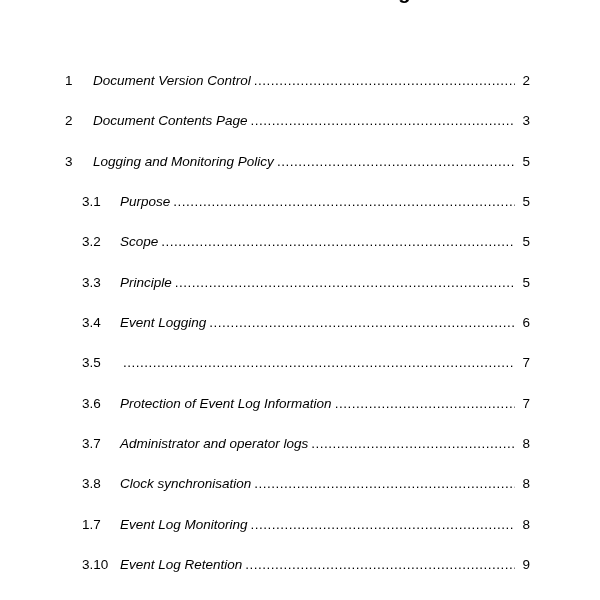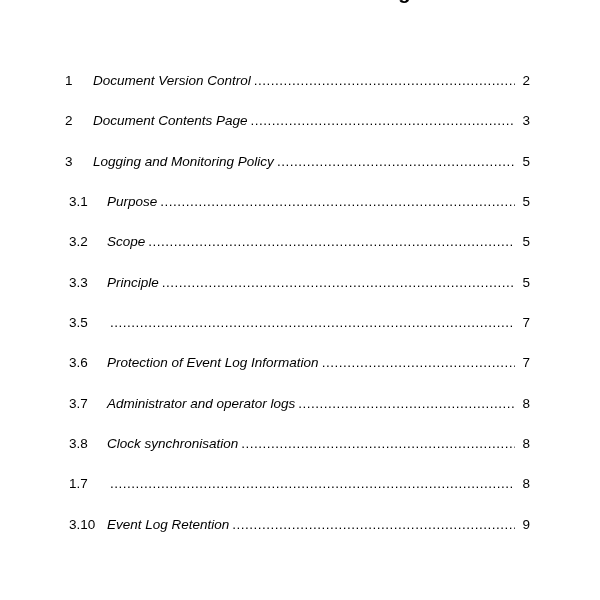--- a/index.html
+++ b/index.html
@@ -42,21 +42,21 @@
     display: flex;
     align-items: flex-start;
     height: 40.33px;
     padding-top: 11px;
     box-sizing: border-box;
     font-size: 13.5px;
     line-height: 16px;
     white-space: nowrap;
   }
   .toc-row.level-2 {
-    margin-left: 4px;
+    margin-left: 17px;
   }
   .toc-num {
     flex: 0 0 auto;
     width: 28px;
   }
   .toc-row.level-2 .toc-num {
     width: 38px;
   }
   .toc-title {
     flex: 0 0 auto;
@@ -123,20 +123,26 @@
     <span class="toc-page">5</span>
   </div>
 
   <div class="toc-row level-2">
     <span class="toc-num">3.3</span>
     <span class="toc-title">Principle</span>
     <span class="toc-leader"></span>
     <span class="toc-page">5</span>
   </div>
 
+  <div class="toc-row level-2">
+    <span class="toc-num">3.4</span>
+    <span class="toc-title">Event Logging</span>
+    <span class="toc-leader"></span>
+    <span class="toc-page">6</span>
+  </div>
 
   <div class="toc-row level-2">
     <span class="toc-num">3.5</span>
     <span class="toc-leader"></span>
     <span class="toc-page">7</span>
   </div>
 
   <div class="toc-row level-2">
     <span class="toc-num">3.6</span>
     <span class="toc-title">Protection of Event Log Information</span>
@@ -153,20 +159,21 @@
 
   <div class="toc-row level-2">
     <span class="toc-num">3.8</span>
     <span class="toc-title">Clock synchronisation</span>
     <span class="toc-leader"></span>
     <span class="toc-page">8</span>
   </div>
 
   <div class="toc-row level-2">
     <span class="toc-num">1.7</span>
+    <span class="toc-title">Event Log Monitoring</span>
     <span class="toc-leader"></span>
     <span class="toc-page">8</span>
   </div>
 
   <div class="toc-row level-2">
     <span class="toc-num">3.10</span>
     <span class="toc-title">Event Log Retention</span>
     <span class="toc-leader"></span>
     <span class="toc-page">9</span>
   </div>

